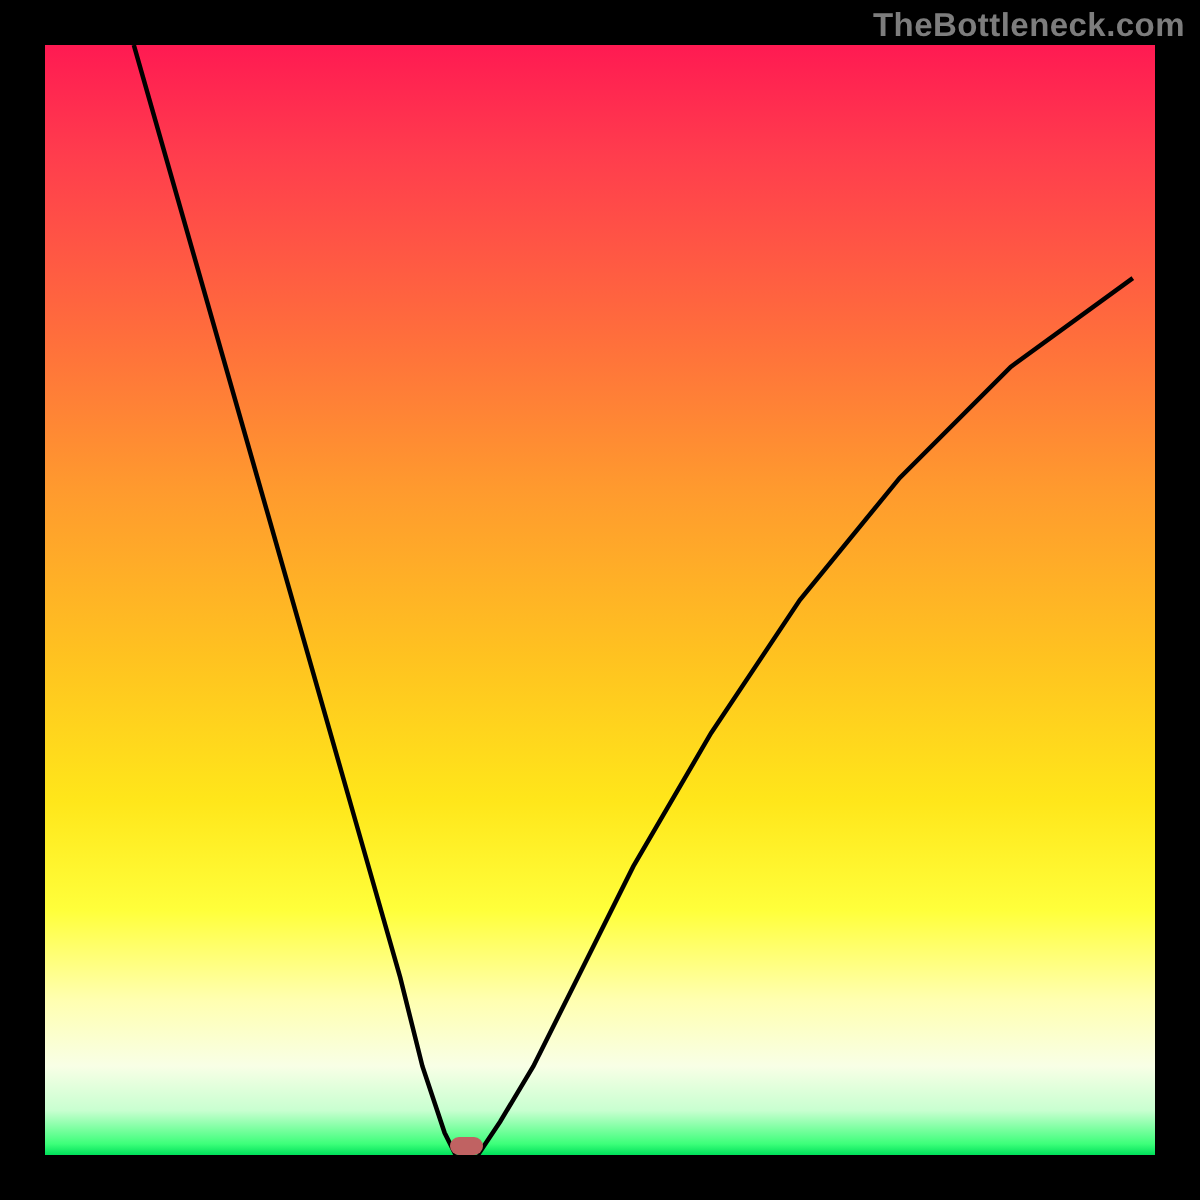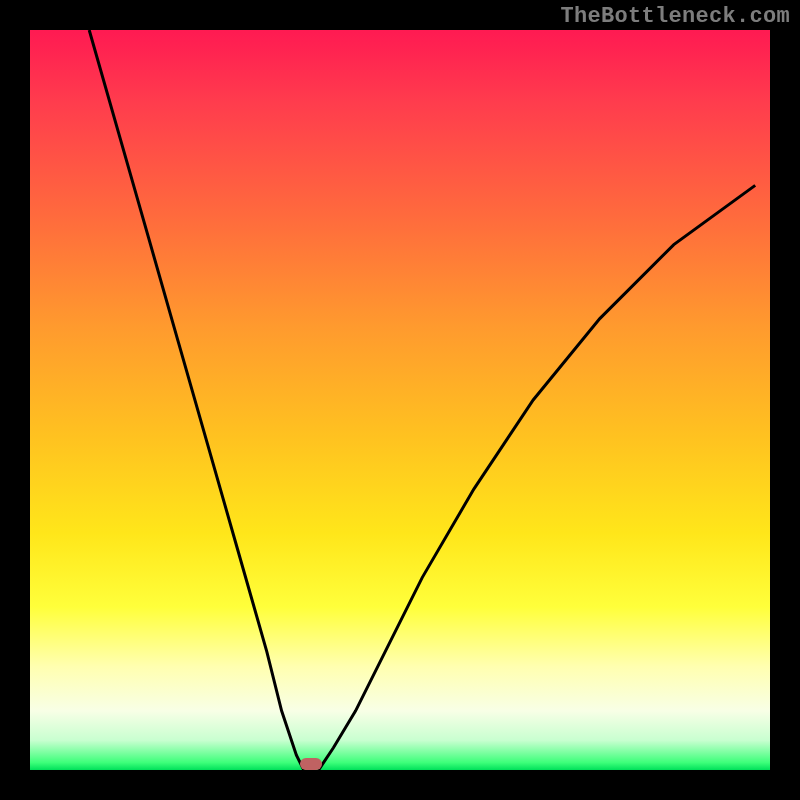--- a/index.html
+++ b/index.html
@@ -9,21 +9,20 @@
     height: 800px;
     background: #000;
     overflow: hidden;
     font-family: Arial, Helvetica, sans-serif;
   }
   .frame {
     position: relative;
     width: 800px;
     height: 604px;
     background: #000;
-    font-family: Liberation Mono, monospace;
   }
   .watermark {
     position: absolute;
     top: 4px;
     right: 10px;
     font-size: 22px;
     font-weight: 600;
     color: #7d7d7d;
     letter-spacing: 0.3px;
     z-index: 10;

